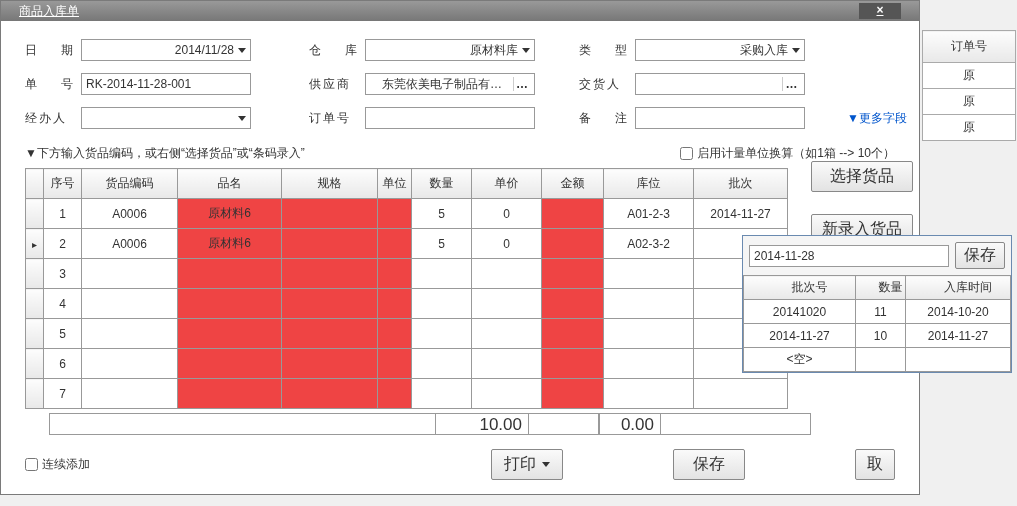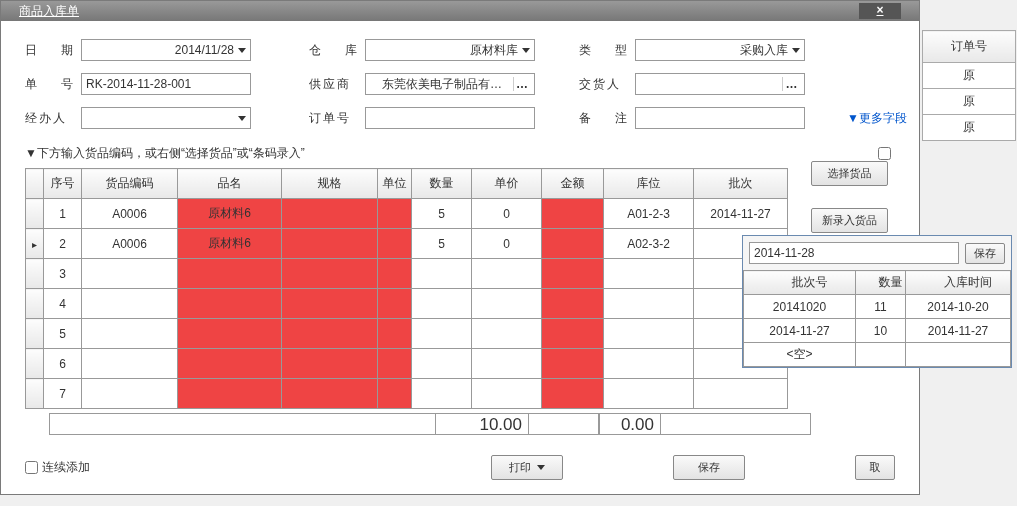--- a/index.html
+++ b/index.html
@@ -116,21 +116,21 @@
 .rowmark { width:18px; background:linear-gradient(#fdfdfd,#e8e8e8); }
 .rowmark.sel::before { content:"▸"; font-size:10px; }
 td.shaded { background:#ef4444; }
 
 
 .side-btns { position:absolute; left:810px; top:160px; display:flex; flex-direction:column; gap:22px; }
 .btn {
   border:1px solid #888;
   background:linear-gradient(#fafafa,#e3e3e3);
   padding:4px 10px;
-  font-size:11px;
+  font-size:16px;
   cursor:pointer;
   border-radius:2px;
   white-space:nowrap;
   display:flex; align-items:center; justify-content:center;text-align:center;
 }
 
 
 .totals-row {
   display:flex;
   width:762px;
@@ -275,20 +275,21 @@
         <div class="tbox" style="width:170px"></div>
       </div>
       <span class="more-fields">▼更多字段</span>
     </div>
   </div>
 
   <div class="hint-row">
     <span>▼下方输入货品编码，或右侧“选择货品”或“条码录入”</span>
     <span style="flex:1"></span>
     <input type="checkbox" style="">
+    <span>启用计量单位换算（如1箱 --&gt; 10个）</span>
   </div>
 
   <div class="grid-wrap">
     <table class="grid">
       <colgroup>
         <col style="width:18px">
           <col style="width:38px">
           <col style="width:96px">
           <col style="width:104px">
         <col style="width:96px">

